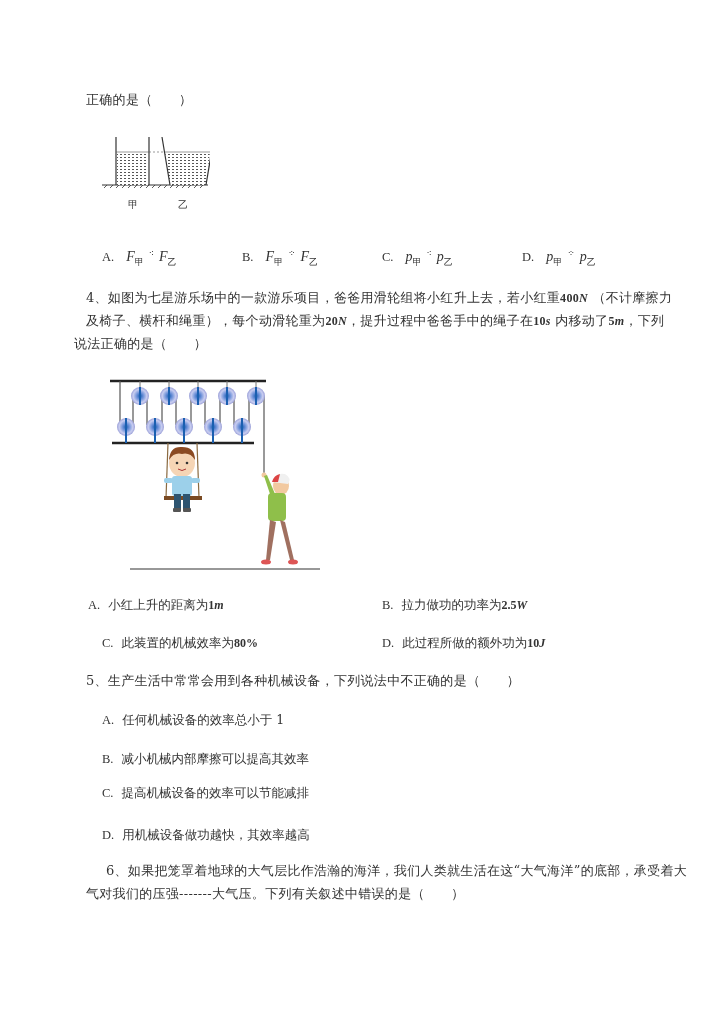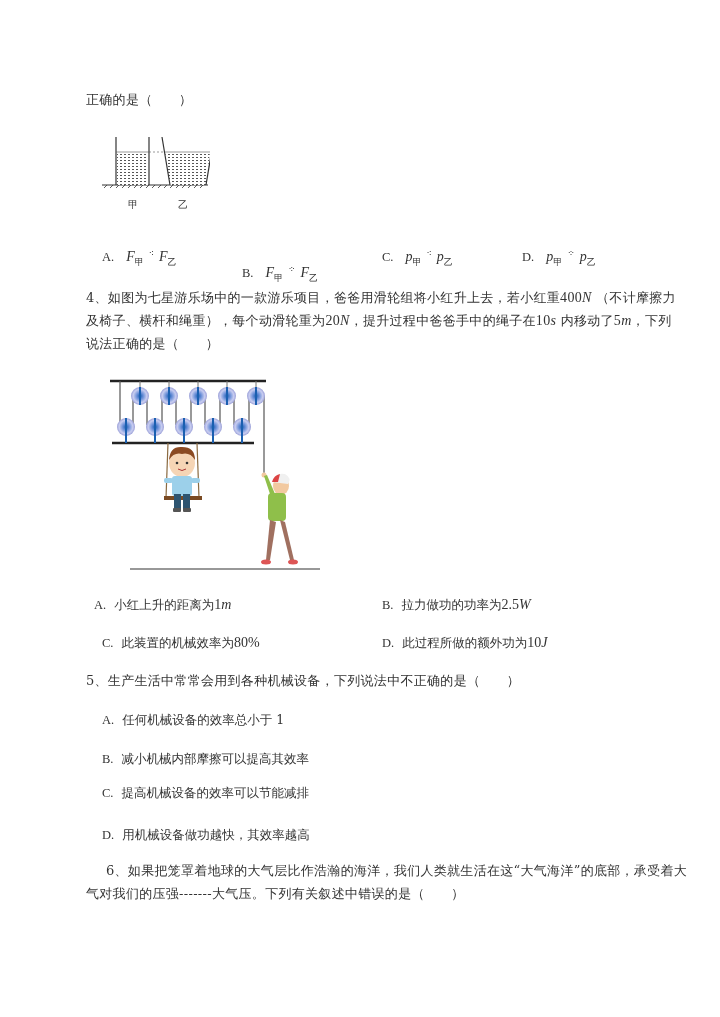--- a/index.html
+++ b/index.html
@@ -3,21 +3,21 @@
 <meta charset="utf-8">
 <style>
   html, body { margin: 0; padding: 0; background: #ffffff; }
   body { width: 720px; height: 1017px; position: relative; overflow: hidden;
          font-family: "DejaVu Serif", "Liberation Serif", serif; color: #333; }
   .line { position: absolute; font-size: 13px; line-height: 18px; white-space: nowrap; letter-spacing: 0.3px; }
   .opt { position: absolute; font-size: 12.5px; line-height: 18px; white-space: nowrap; }
   .opt .lbl { font-family: "Liberation Serif", serif; margin-right: 8px; }
   .math { font-family: "Liberation Serif", serif; font-style: italic; font-size: 14px; margin-top: 44px; }
   .math sub { font-style: normal; font-size: 9px; font-family: "DejaVu Sans", sans-serif; }
-  .num { font-family: "Liberation Serif", serif; font-weight: normal; font-size: 14px; }
+  .num { font-family: "Liberation Serif", serif; font-weight: bold; font-size: 12px; }
   .num i { font-style: italic; }
   .rel { font-size: 9px; vertical-align: 5px; margin: 0 1px; font-family: "DejaVu Sans", sans-serif; }
   svg { position: absolute; }
 </style>
 </head>
 <body>
 
 <div class="line" style="left:86px; top:91px;">正确的是（　　）</div>
 
 <svg style="left:100px; top:135px;" width="110" height="75" viewBox="0 0 110 75">
@@ -63,21 +63,21 @@
 </svg>
 <div class="line" style="left:128px; top:196px; font-size:10px;">甲</div>
 <div class="line" style="left:178px; top:196px; font-size:10px;">乙</div>
 
 <div class="opt" style="left:102px; top:244px;">
   <span class="lbl">A.</span>
   <span class="math"><span>F</span><sub>甲</sub></span>
   <span class="rel">⁖</span>
   <span class="math"><span>F</span><sub>乙</sub></span>
 </div>
-<div class="opt" style="left:242px; top:260px;">
+<div class="opt" style="left:242px; top:244px;">
   <span class="lbl">B.</span>
   <span class="math"><span>F</span><sub>甲</sub></span>
   <span class="rel">⁘</span>
   <span class="math"><span>F</span><sub>乙</sub></span>
 </div>
 <div class="opt" style="left:382px; top:244px;">
   <span class="lbl">C.</span>
   <span class="math"><span>p</span><sub>甲</sub></span>
   <span class="rel">⁖</span>
   <span class="math"><span>p</span><sub>乙</sub></span>
@@ -88,21 +88,21 @@
   <span class="rel">⁘</span>
   <span class="math"><span>p</span><sub>乙</sub></span>
 </div>
 
 <div class="line" style="left:86px; top:289px;">
   <span>4、如图为七星游乐场中的一款游乐项目，爸爸用滑轮组将小红升上去，若小红重</span><span class="num">400</span><span class="num"><i>N</i></span>&nbsp;<span>（不计摩擦力</span>
 </div>
 <div class="line" style="left:86px; top:312px;">
   <span>及椅子、横杆和绳重），每个动滑轮重为</span><span class="num">20</span><span class="num"><i>N</i></span><span>，提升过程中爸爸手中的绳子在</span><span class="num">10</span><span class="num"><i>s</i></span>&nbsp;<span>内移动了</span><span class="num">5</span><span class="num"><i>m</i></span><span>，下列</span>
 </div>
-<div class="line" style="left:86px; top:335px;">说法正确的是（　　）</div>
+<div class="line" style="left:74px; top:335px;">说法正确的是（　　）</div>
 
 <svg style="left:100px; top:372px;" width="225" height="200" viewBox="0 0 225 200">
   <defs>
     <radialGradient id="pul" cx="50%" cy="50%" r="50%">
       <stop offset="0%" stop-color="#1a5fb0"></stop>
       <stop offset="35%" stop-color="#6a8fd8"></stop>
       <stop offset="75%" stop-color="#c9cdf0"></stop>
       <stop offset="100%" stop-color="#9aa0d8"></stop>
     </radialGradient>
   </defs>
@@ -181,21 +181,21 @@
   <path d="M172,110 Q174,103 180,102 L178,110Z" fill="#d44"></path>
   <rect x="168" y="121" width="18" height="28" rx="4" fill="#8fbf4a"></rect>
   <path d="M170,148 L166,188 L170,188 L176,150Z" fill="#a07060"></path>
   <path d="M180,148 L190,188 L194,188 L185,150Z" fill="#a07060"></path>
   <ellipse cx="166" cy="190" rx="5" ry="2.5" fill="#d55"></ellipse>
   <ellipse cx="193" cy="190" rx="5" ry="2.5" fill="#d55"></ellipse>
 
   <line x1="30" y1="197" x2="220" y2="197" stroke="#333" stroke-width="1.2"></line>
 </svg>
 
-<div class="opt" style="left:94px; top:596px;text-align:right;">
+<div class="opt" style="left:88px; top:596px;text-align:right;">
   <span class="lbl">A.</span><span>小红上升的距离为</span><span class="num">1</span><span class="num"><i>m</i></span>
 </div>
 <div class="opt" style="left:382px; top:596px;">
   <span class="lbl">B.</span><span>拉力做功的功率为</span><span class="num">2.5</span><span class="num"><i>W</i></span>
 </div>
 <div class="opt" style="left:102px; top:634px;">
   <span class="lbl">C.</span><span>此装置的机械效率为</span><span class="num">80%</span>
 </div>
 <div class="opt" style="left:382px; top:634px;">
   <span class="lbl">D.</span><span>此过程所做的额外功为</span><span class="num">10</span><span class="num"><i>J</i></span>

